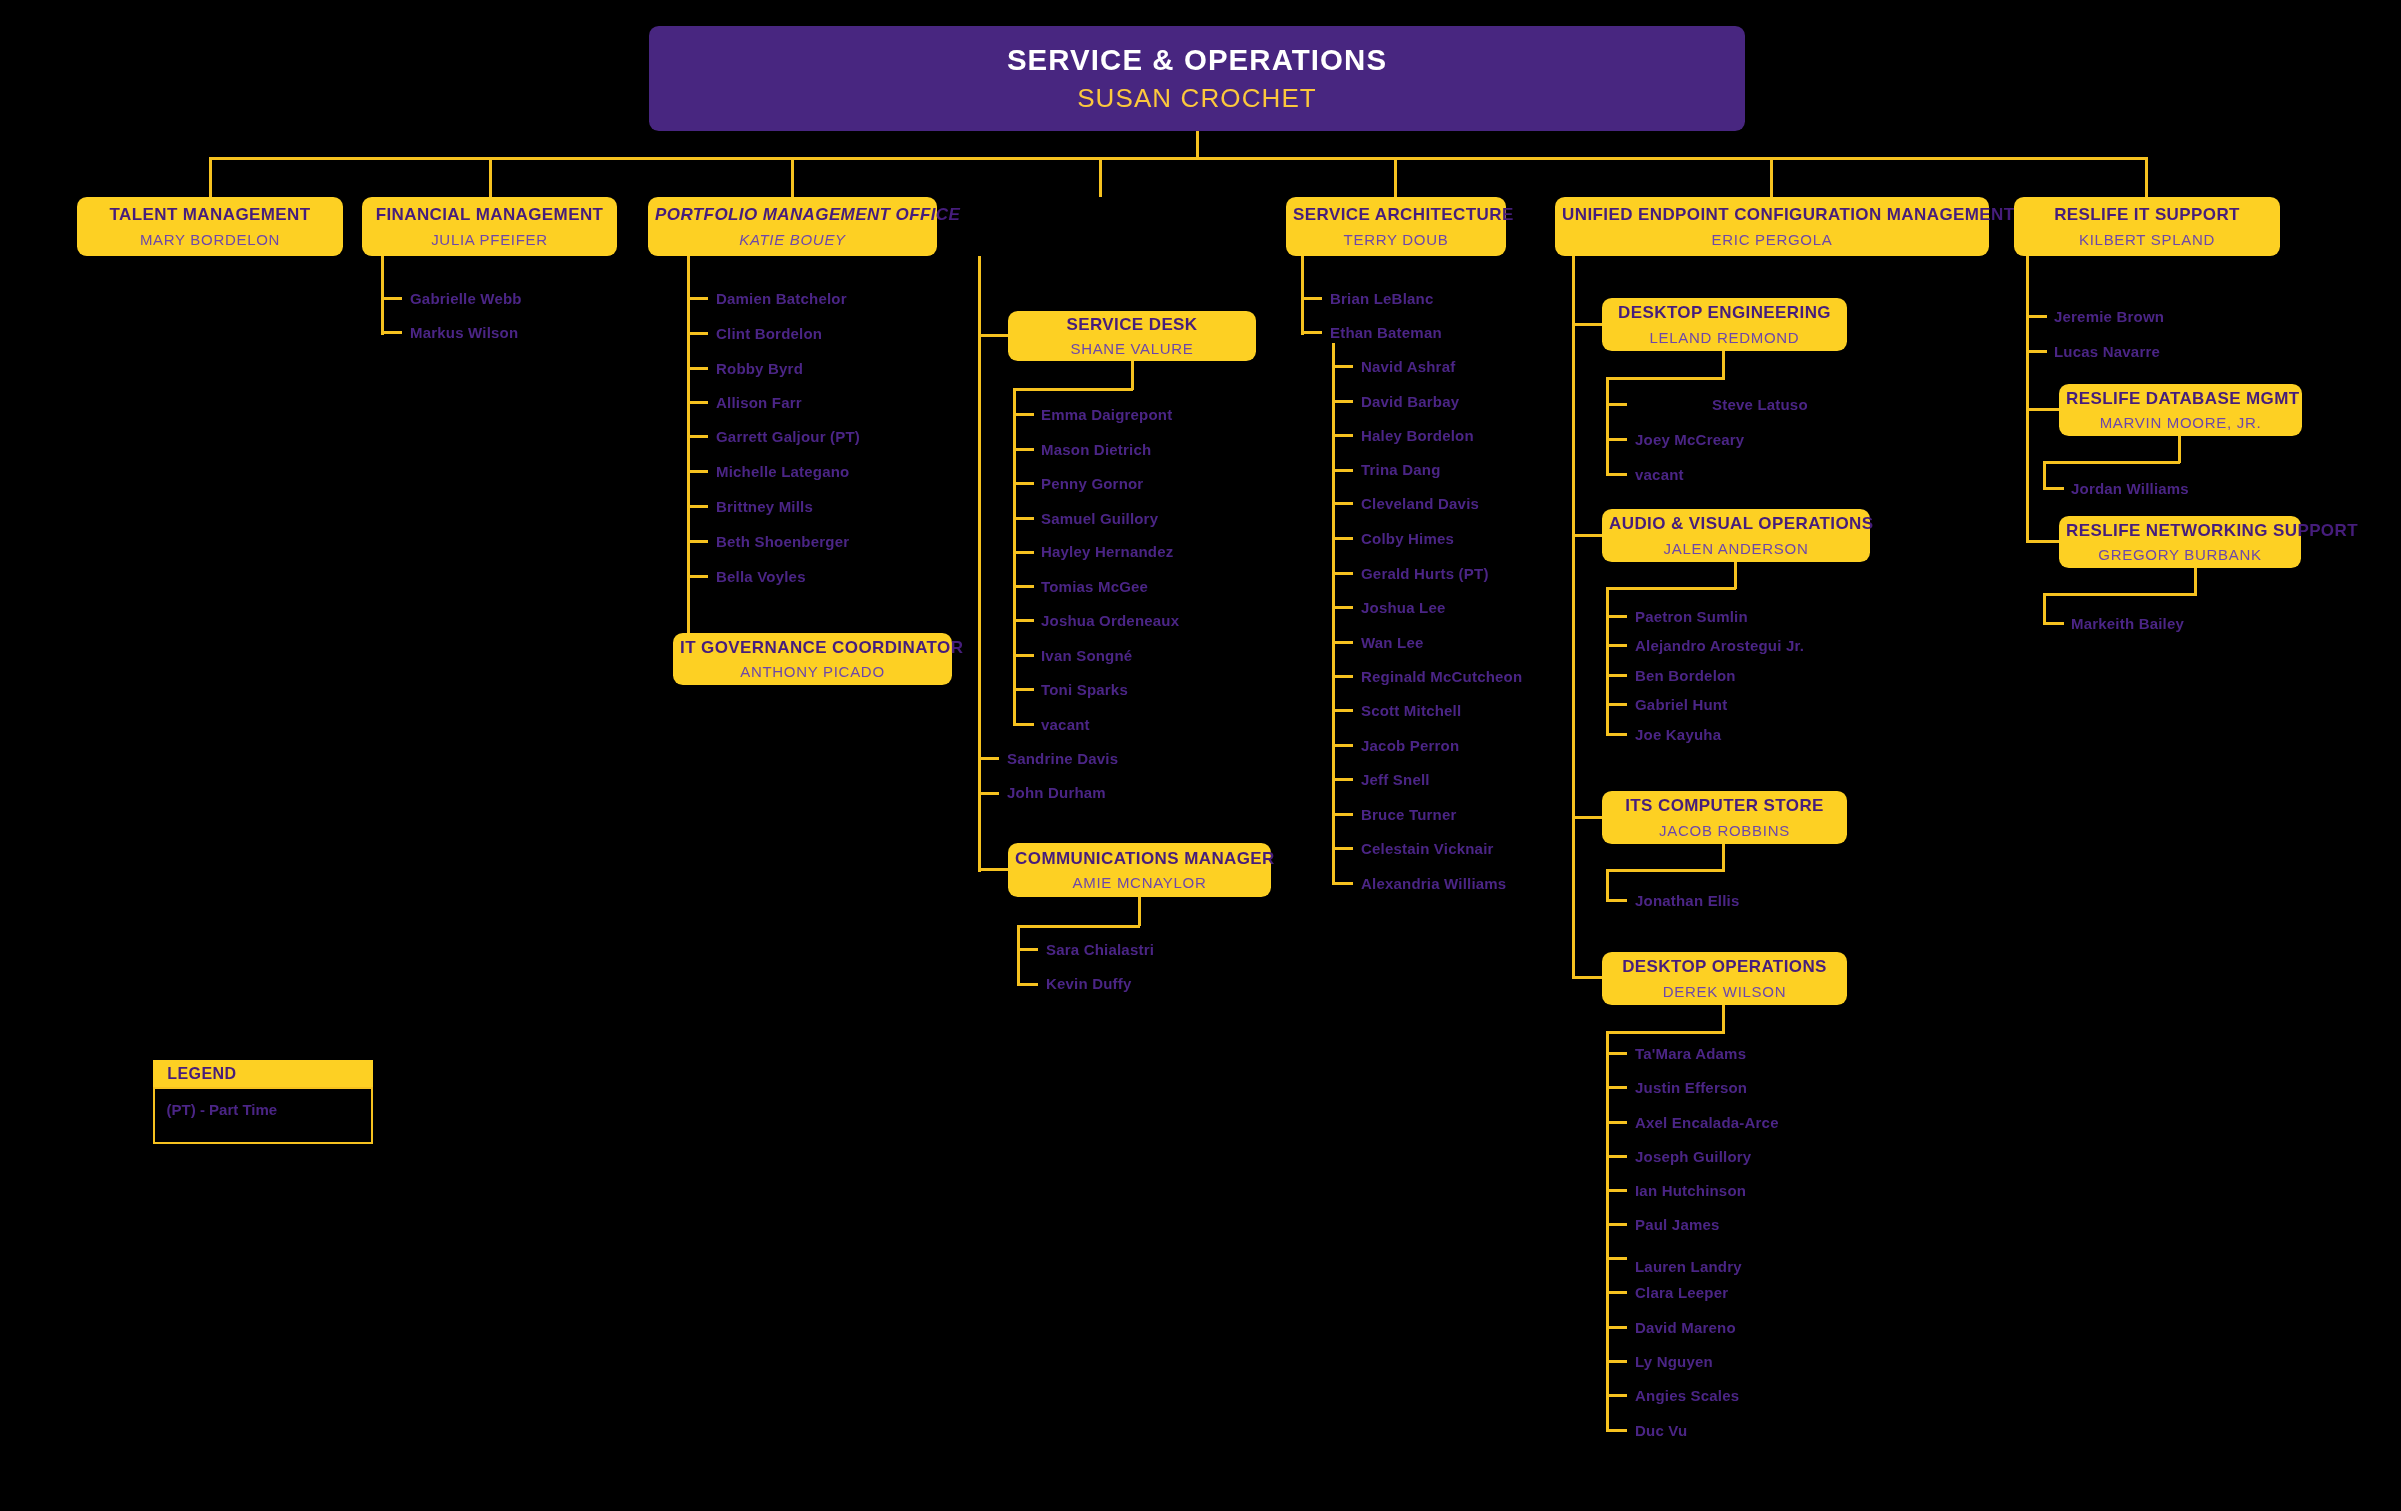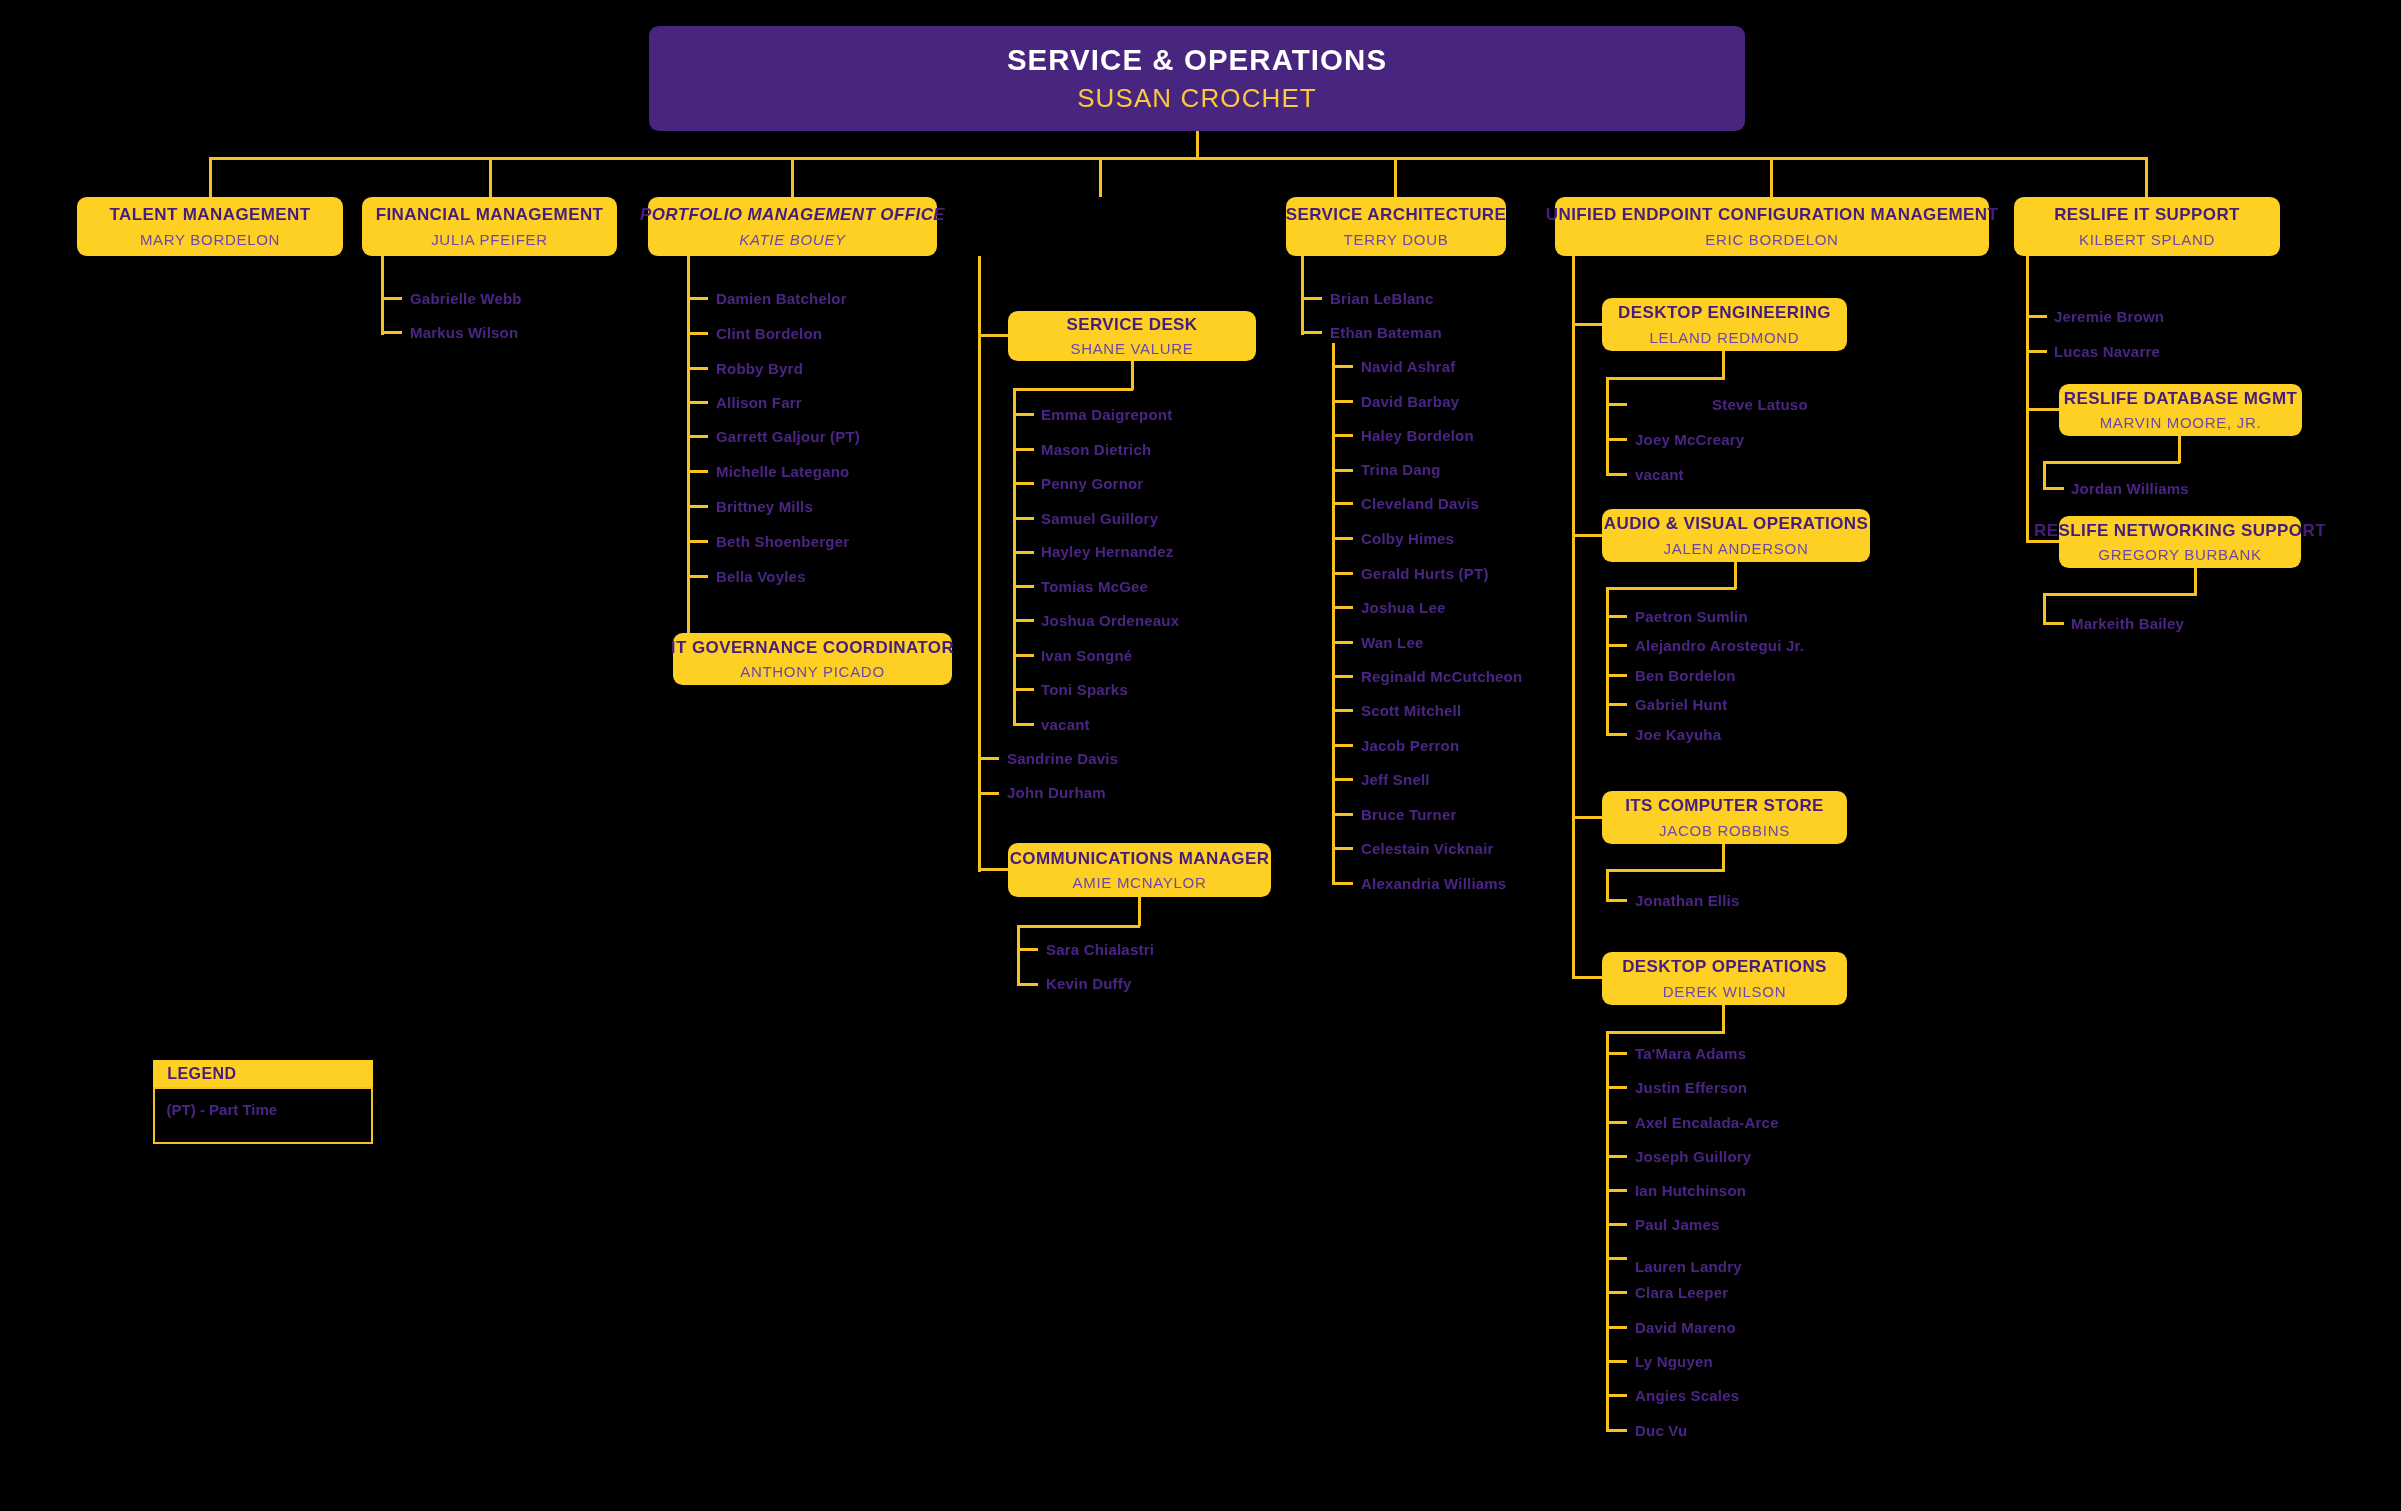--- a/index.html
+++ b/index.html
@@ -1,21 +1,21 @@
 <!DOCTYPE html>
 <html style="--background: #000000; --gold: #FDD023; --line-gold: #F6C21F; --purple: #482680; --title-purple: #461D7C; --box-name-purple: #6D47AB; --member-purple: #4B2586; --root-title: #FFFFFF; --root-name: #FCC83C;font-size:14.3px"><head>
 <meta charset="utf-8">
 <style>
   html,body{margin:0;padding:0;background:#000;}
   #canvas{position:relative;width:2401px;height:1512px;background:var(--background,#000);
           font-family:"Liberation Sans",sans-serif;overflow:hidden;}
   #chart{position:absolute;inset:0;}
   .line{position:absolute;background:var(--line-gold,#F6C21F);}
   .box{position:absolute;background:var(--gold,#FDD023);border-radius:9.8px;display:flex;
-       flex-direction:column;align-items:center;justify-content:center;text-align:center;gap:5.4px;
+       flex-direction:column;justify-content:center;text-align:center;gap:5.4px;
        box-sizing:border-box;padding:3.6px 7.1px;}
   .box.purple{background:var(--purple,#482680);}
   .box-title{font-weight:bold;font-size:17px;color:var(--title-purple,#461D7C);
              letter-spacing:0.4px;white-space:nowrap;}
   .box-name{font-size:15px;color:var(--box-name-purple,#6D47AB);letter-spacing:0.7px;white-space:nowrap;}
   .root .box-title{font-size:29.4px;color:var(--root-title,#FFFFFF);letter-spacing:1.1px;}
   .root .box-name{font-size:26px;color:var(--root-name,#FCC83C);letter-spacing:1.1px;}
   .member{position:absolute;transform:translateY(-50%);font-weight:bold;font-size:15px;
           color:var(--member-purple,#4B2586);white-space:nowrap;letter-spacing:0.2px;}
   #legend{position:absolute;}
@@ -103,21 +103,21 @@
       <div class="box" style="left: 648px; top: 197px; width: 289px; height: 59px; font-style: italic;">
         <div class="box-title">PORTFOLIO MANAGEMENT OFFICE</div>
         <div class="box-name">KATIE BOUEY</div>
       </div>
       <div class="box" style="left: 1286px; top: 197px; width: 220px; height: 59px;">
         <div class="box-title">SERVICE ARCHITECTURE</div>
         <div class="box-name">TERRY DOUB</div>
       </div>
       <div class="box" style="left: 1555px; top: 197px; width: 434px; height: 59px;">
         <div class="box-title">UNIFIED ENDPOINT CONFIGURATION MANAGEMENT</div>
-        <div class="box-name">ERIC BORDELON</div>
+        <div class="box-name">ERIC PERGOLA</div>
       </div>
       <div class="box" style="left: 2014px; top: 197px; width: 266px; height: 59px;">
         <div class="box-title">RESLIFE IT SUPPORT</div>
         <div class="box-name">KILBERT SPLAND</div>
       </div>
       <div class="box" style="left: 673px; top: 633px; width: 279px; height: 52px;">
         <div class="box-title">IT GOVERNANCE COORDINATOR</div>
         <div class="box-name">ANTHONY PICADO</div>
       </div>
       <div class="box" style="left: 1008px; top: 311px; width: 248px; height: 50px;">

